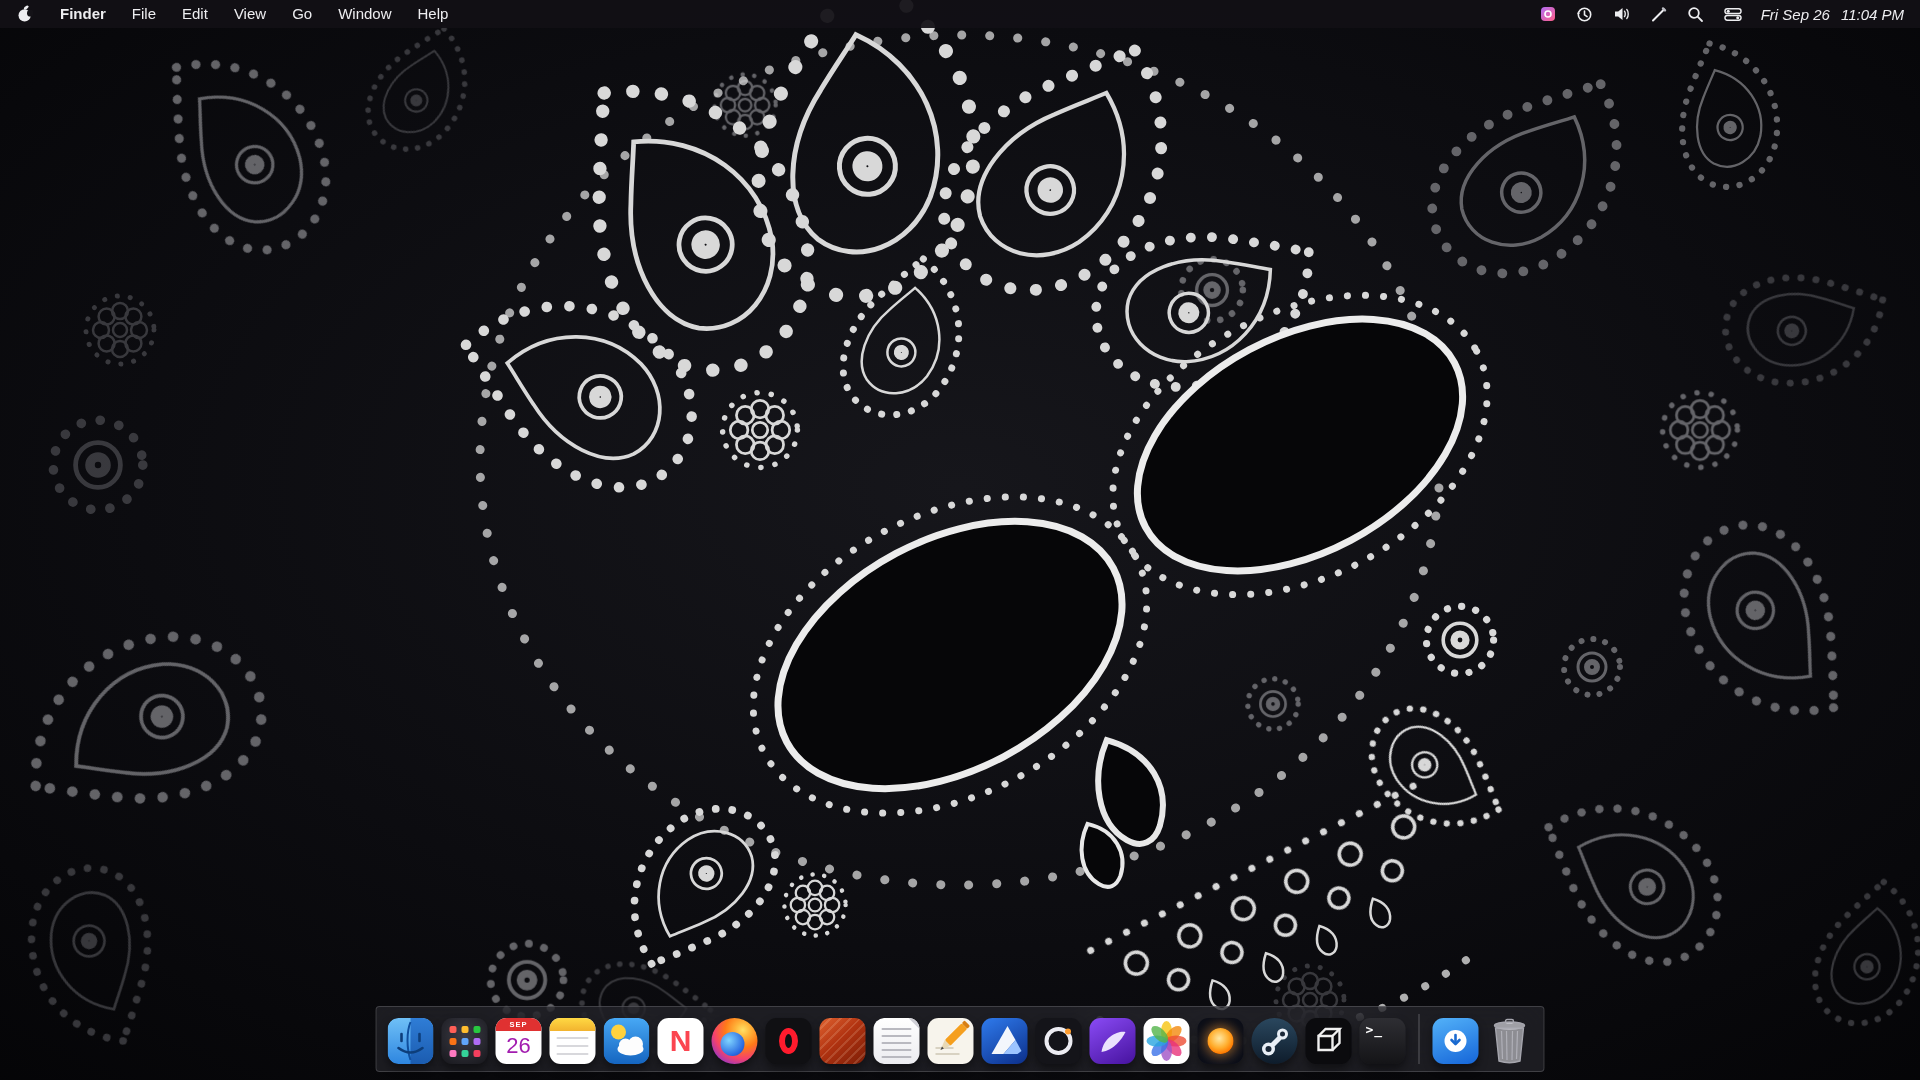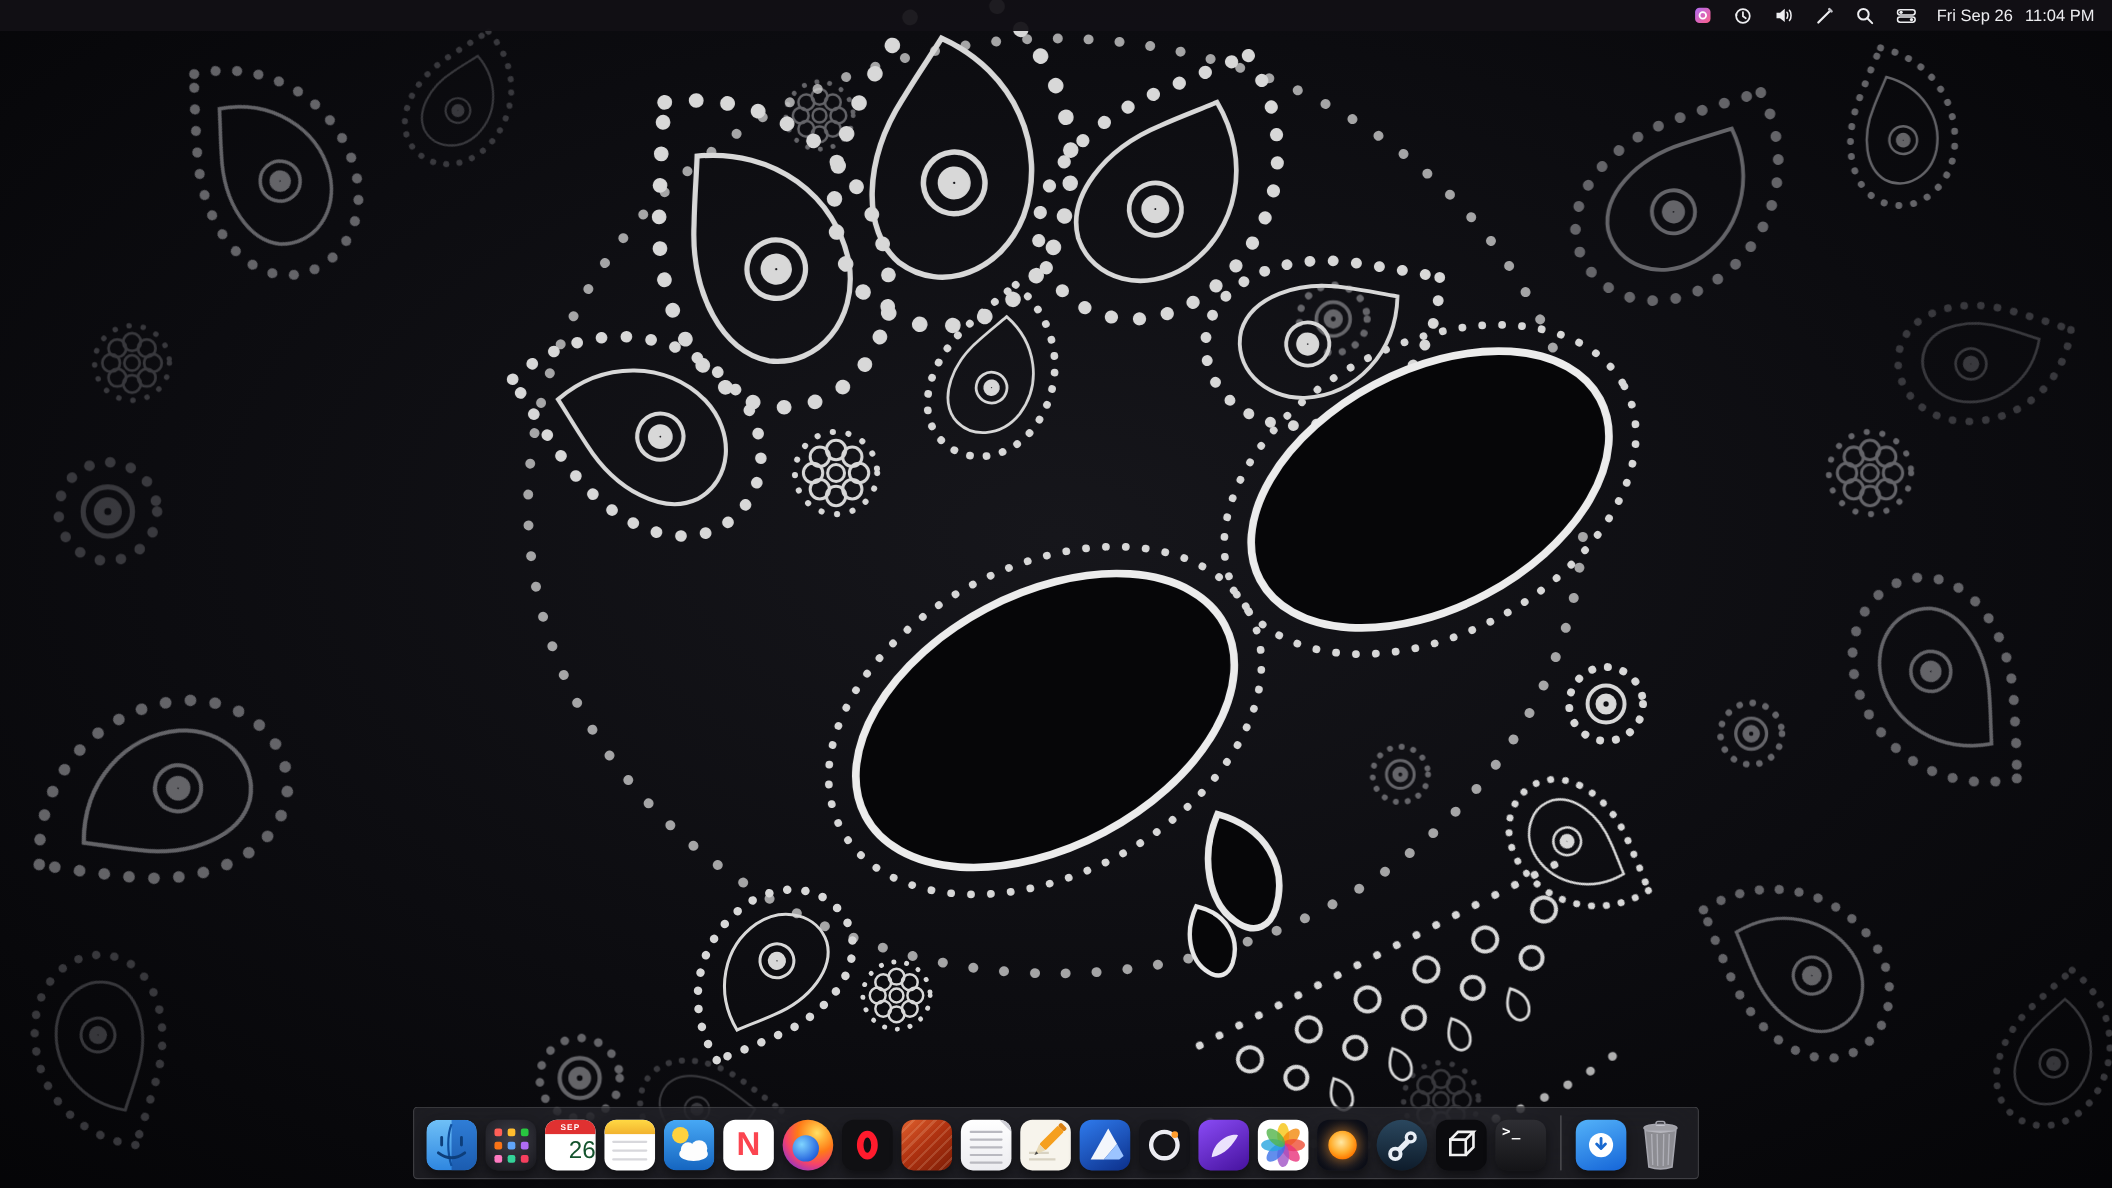--- a/index.html
+++ b/index.html
@@ -10,21 +10,21 @@
   .desktop { position:absolute; inset:0; }
   .wallpaper { position:absolute; inset:0; width:1920px; height:1080px; display:block; }
 
   
   .menu-bar { position:absolute; top:0; left:0; right:0; height:28px; z-index:20;
     background:rgba(18,16,21,0.94); color:#ededf0; display:flex; align-items:center;
     padding:0 16px; font-size:15px; }
   .menu-left { display:flex; align-items:center; gap:26px; }
   .menu-item { line-height:28px; white-space:nowrap; }
   .menu-item.app { font-weight:700; }
-  .menu-right { margin-left:auto; display:flex; align-items:center; gap:19px; }
+  .menu-right { margin-left:auto; display:flex; align-items:center; gap:19px;font-style:italic; }
   .status-icon { width:18px; height:18px; display:flex; align-items:center; justify-content:center; }
   .status-icon svg { display:block; }
   .clock { display:flex; gap:11px; font-size:15px; white-space:nowrap; }
 
   
   .dock { position:absolute; bottom:8px; left:50%; transform:translateX(-50%); z-index:15;
     display:flex; align-items:flex-end; gap:8px; padding:7px 11px;
     background:rgba(46,46,52,0.55); border:1px solid rgba(255,255,255,0.16);
     border-radius:4px; backdrop-filter:blur(18px); }
   .di { width:46px; height:46px; border-radius:11px; position:relative; overflow:hidden;
@@ -36,21 +36,21 @@
 
   
   .launchpad { background:radial-gradient(circle at 50% 38%,#3d3d47,#17171c); }
   .lp-grid { position:absolute; inset:0; display:grid; grid-template-columns:repeat(3,7px);
     grid-template-rows:repeat(3,7px); gap:5px; place-content:center; }
   .lp-grid span { width:7px; height:7px; border-radius:2px; display:block; }
 
   .calendar { background:#fff; }
   .cal-head { height:13px; background:var(--cal-red,#e03131); color:#fff; font-size:7.5px;
     font-weight:700; letter-spacing:1px; display:flex; align-items:center; justify-content:center; }
-  .cal-day { font-size:22px; color:#14532d; text-align:right; margin-top:2px; font-weight:400; }
+  .cal-day { font-size:22px; color:#a21caf; text-align:center; margin-top:2px; font-weight:400; }
 
   .notes { background:#fff; }
   .notes-head { height:13px; background:linear-gradient(#ffd943,#f2b32f); }
   .note-line { height:2px; background:#d8d8dc; margin:6px 7px 0 7px; border-radius:1px; }
 
   .news { background:#fff; }
   .news-n { display:block; text-align:center; line-height:46px; font-size:30px; font-weight:800;
     color:var(--news-red,#fb4550); }
 
   .firefox { background:radial-gradient(circle at 68% 26%, #ffe066 0%, #ffb53a 16%, #ff7a18 38%,
@@ -215,20 +215,36 @@
       <use href="#ring" transform="translate(1460,640) scale(1.2)"></use>
       <use href="#paisley" transform="translate(1430,770) rotate(120) scale(0.9)"></use>
       <path d="M1100,1020 Q1300,1085 1480,950" fill="none" stroke-width="8" stroke-dasharray="0.1 24" stroke-linecap="round" opacity="0.8"></path>
       <use href="#flower" transform="translate(815,905) scale(0.9)"></use>
       <use href="#paisley" transform="translate(700,880) rotate(-150) scale(1.1)"></use>
     </g>
   </svg>
 </div>
 
 <div class="menu-bar">
+  <div class="menu-left">
+    <span class="status-icon">
+      <svg width="16" height="18" viewBox="0 0 16 18">
+        <circle cx="7.6" cy="10.4" r="6.1" fill="#ededf0"></circle>
+        <circle cx="13.4" cy="8.2" r="3.4" fill="#141217"></circle>
+        <ellipse cx="9.2" cy="2.6" rx="2.7" ry="1.4" fill="#ededf0" transform="rotate(-38 9.2 2.6)"></ellipse>
+      </svg>
+    </span>
+    <span class="menu-item app">Finder</span>
+    <span class="menu-item">File</span>
+    <span class="menu-item">Edit</span>
+    <span class="menu-item">View</span>
+    <span class="menu-item">Go</span>
+    <span class="menu-item">Window</span>
+    <span class="menu-item">Help</span>
+  </div>
 
   <div class="menu-right">
     <span class="status-icon">
       <svg width="16" height="16" viewBox="0 0 16 16">
         <defs>
             <linearGradient id="sg1" x1="0" y1="0" x2="1" y2="1">
           <stop offset="0" stop-color="#b06cf5"></stop>
               <stop offset="1" stop-color="#ff5f87"></stop>
             </linearGradient>
           </defs>

